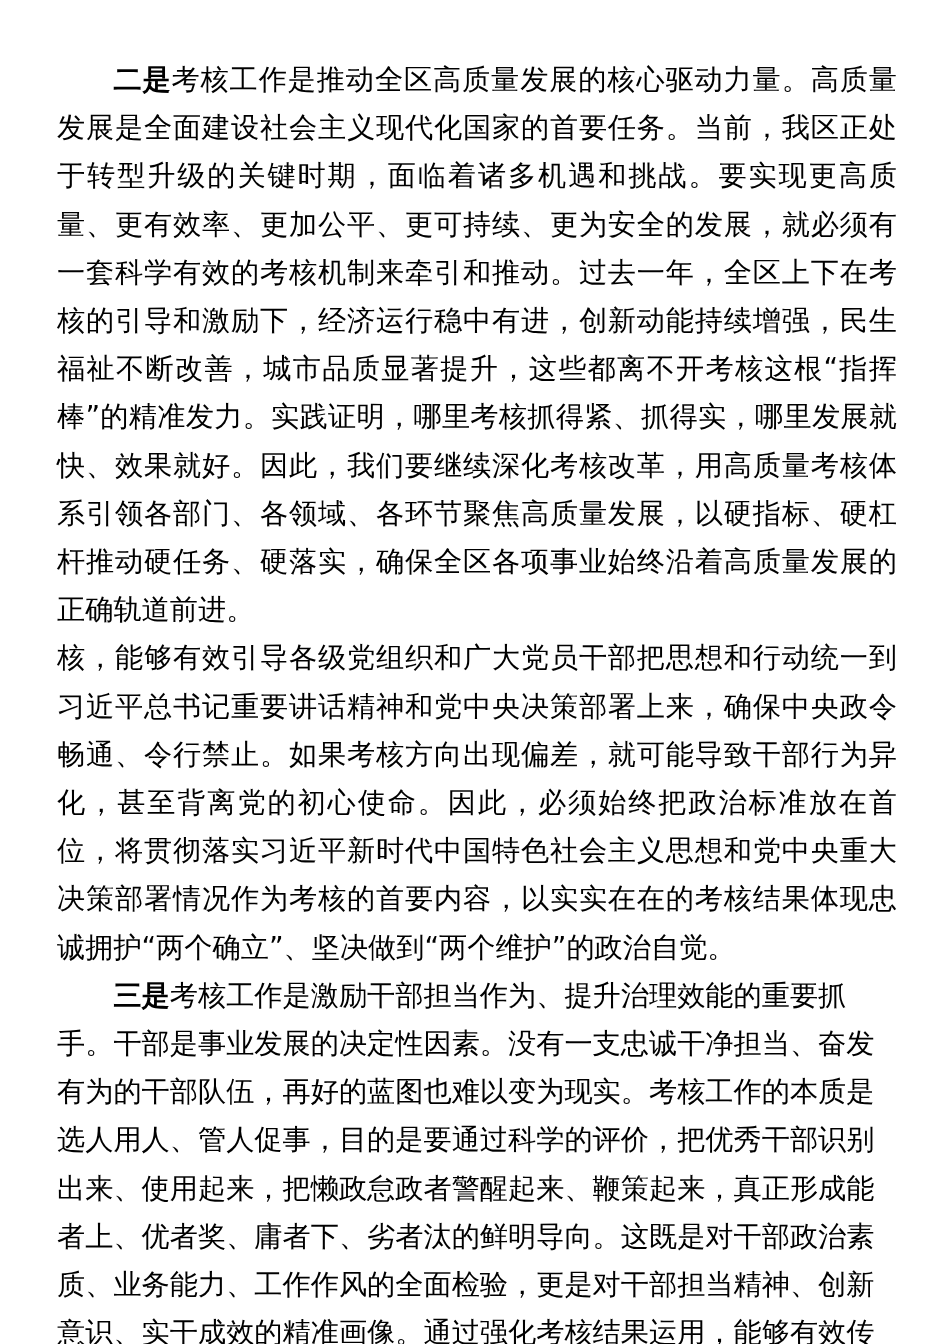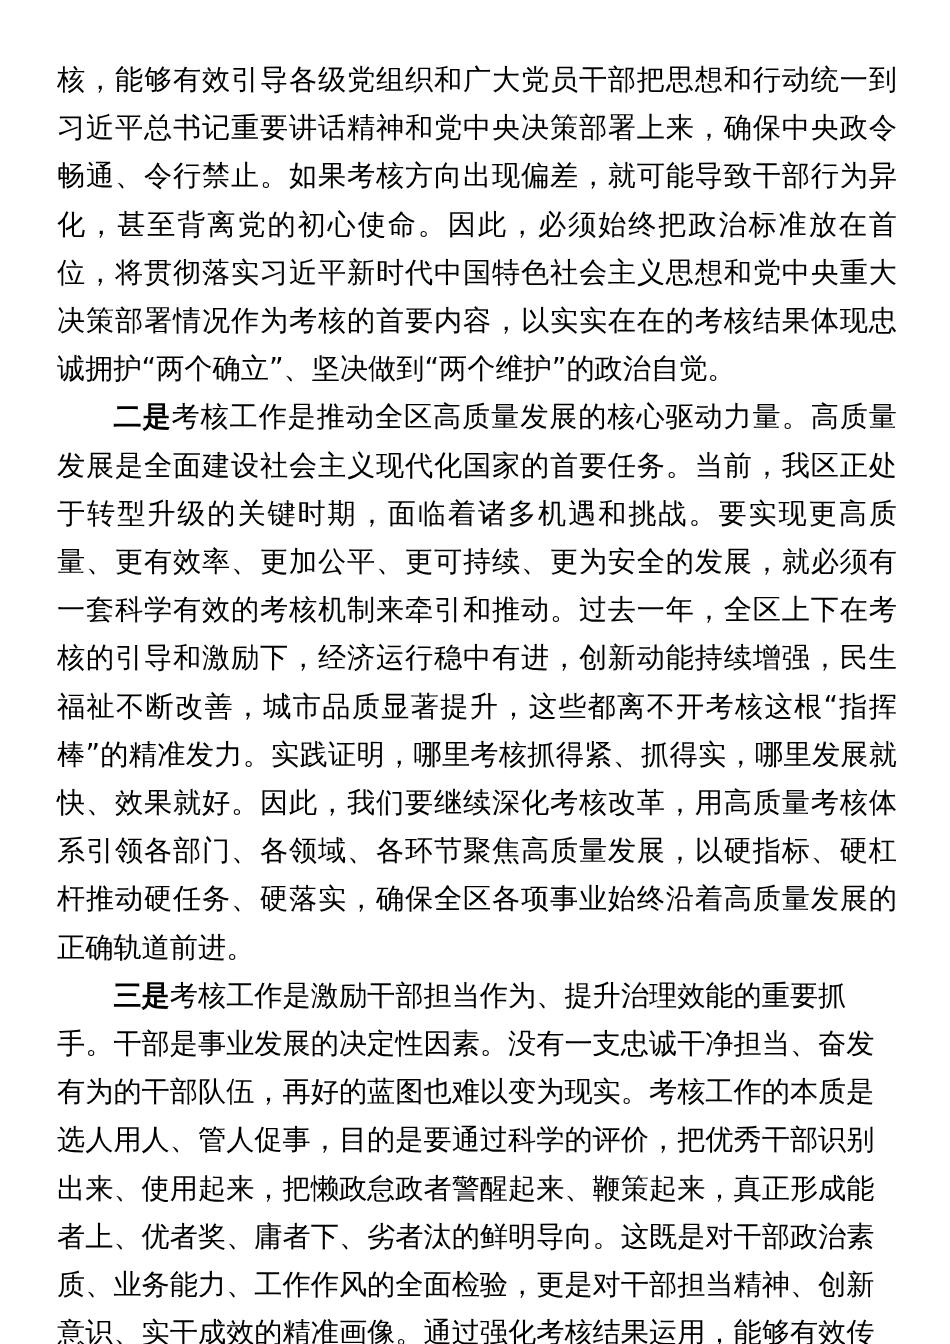--- a/index.html
+++ b/index.html
@@ -47,20 +47,20 @@
   .para:last-child {
     text-align: left;
   }
 </style>
 </head>
 <body>
 
 <div id="page">
   <div id="doc-body">
 
+    <p class="para indent"><span class="lead">二是</span><span>考核工作是推动全区高质量发展的核心驱动力量。高质量发展是全面建设社会主义现代化国家的首要任务。当前，我区正处于转型升级的关键时期，面临着诸多机遇和挑战。要实现更高质量、更有效率、更加公平、更可持续、更为安全的发展，就必须有一套科学有效的考核机制来牵引和推动。过去一年，全区上下在考核的引导和激励下，经济运行稳中有进，创新动能持续增强，民生福祉不断改善，城市品质显著提升，这些都离不开考核这根“指挥棒”的精准发力。实践证明，哪里考核抓得紧、抓得实，哪里发展就快、效果就好。因此，我们要继续深化考核改革，用高质量考核体系引领各部门、各领域、各环节聚焦高质量发展，以硬指标、硬杠杆推动硬任务、硬落实，确保全区各项事业始终沿着高质量发展的正确轨道前进。</span></p>
+
     <p class="para"><span>核，能够有效引导各级党组织和广大党员干部把思想和行动统一到习近平总书记重要讲话精神和党中央决策部署上来，确保中央政令畅通、令行禁止。如果考核方向出现偏差，就可能导致干部行为异化，甚至背离党的初心使命。因此，必须始终把政治标准放在首位，将贯彻落实习近平新时代中国特色社会主义思想和党中央重大决策部署情况作为考核的首要内容，以实实在在的考核结果体现忠诚拥护“两个确立”、坚决做到“两个维护”的政治自觉。</span></p>
-
-    <p class="para indent"><span class="lead">二是</span><span>考核工作是推动全区高质量发展的核心驱动力量。高质量发展是全面建设社会主义现代化国家的首要任务。当前，我区正处于转型升级的关键时期，面临着诸多机遇和挑战。要实现更高质量、更有效率、更加公平、更可持续、更为安全的发展，就必须有一套科学有效的考核机制来牵引和推动。过去一年，全区上下在考核的引导和激励下，经济运行稳中有进，创新动能持续增强，民生福祉不断改善，城市品质显著提升，这些都离不开考核这根“指挥棒”的精准发力。实践证明，哪里考核抓得紧、抓得实，哪里发展就快、效果就好。因此，我们要继续深化考核改革，用高质量考核体系引领各部门、各领域、各环节聚焦高质量发展，以硬指标、硬杠杆推动硬任务、硬落实，确保全区各项事业始终沿着高质量发展的正确轨道前进。</span></p>
 
     <p class="para indent"><span class="lead">三是</span><span>考核工作是激励干部担当作为、提升治理效能的重要抓手。干部是事业发展的决定性因素。没有一支忠诚干净担当、奋发有为的干部队伍，再好的蓝图也难以变为现实。考核工作的本质是选人用人、管人促事，目的是要通过科学的评价，把优秀干部识别出来、使用起来，把懒政怠政者警醒起来、鞭策起来，真正形成能者上、优者奖、庸者下、劣者汰的鲜明导向。这既是对干部政治素质、业务能力、工作作风的全面检验，更是对干部担当精神、创新意识、实干成效的精准画像。通过强化考核结果运用，能够有效传</span></p>
 
   </div>
 </div>
 
 </body></html>

